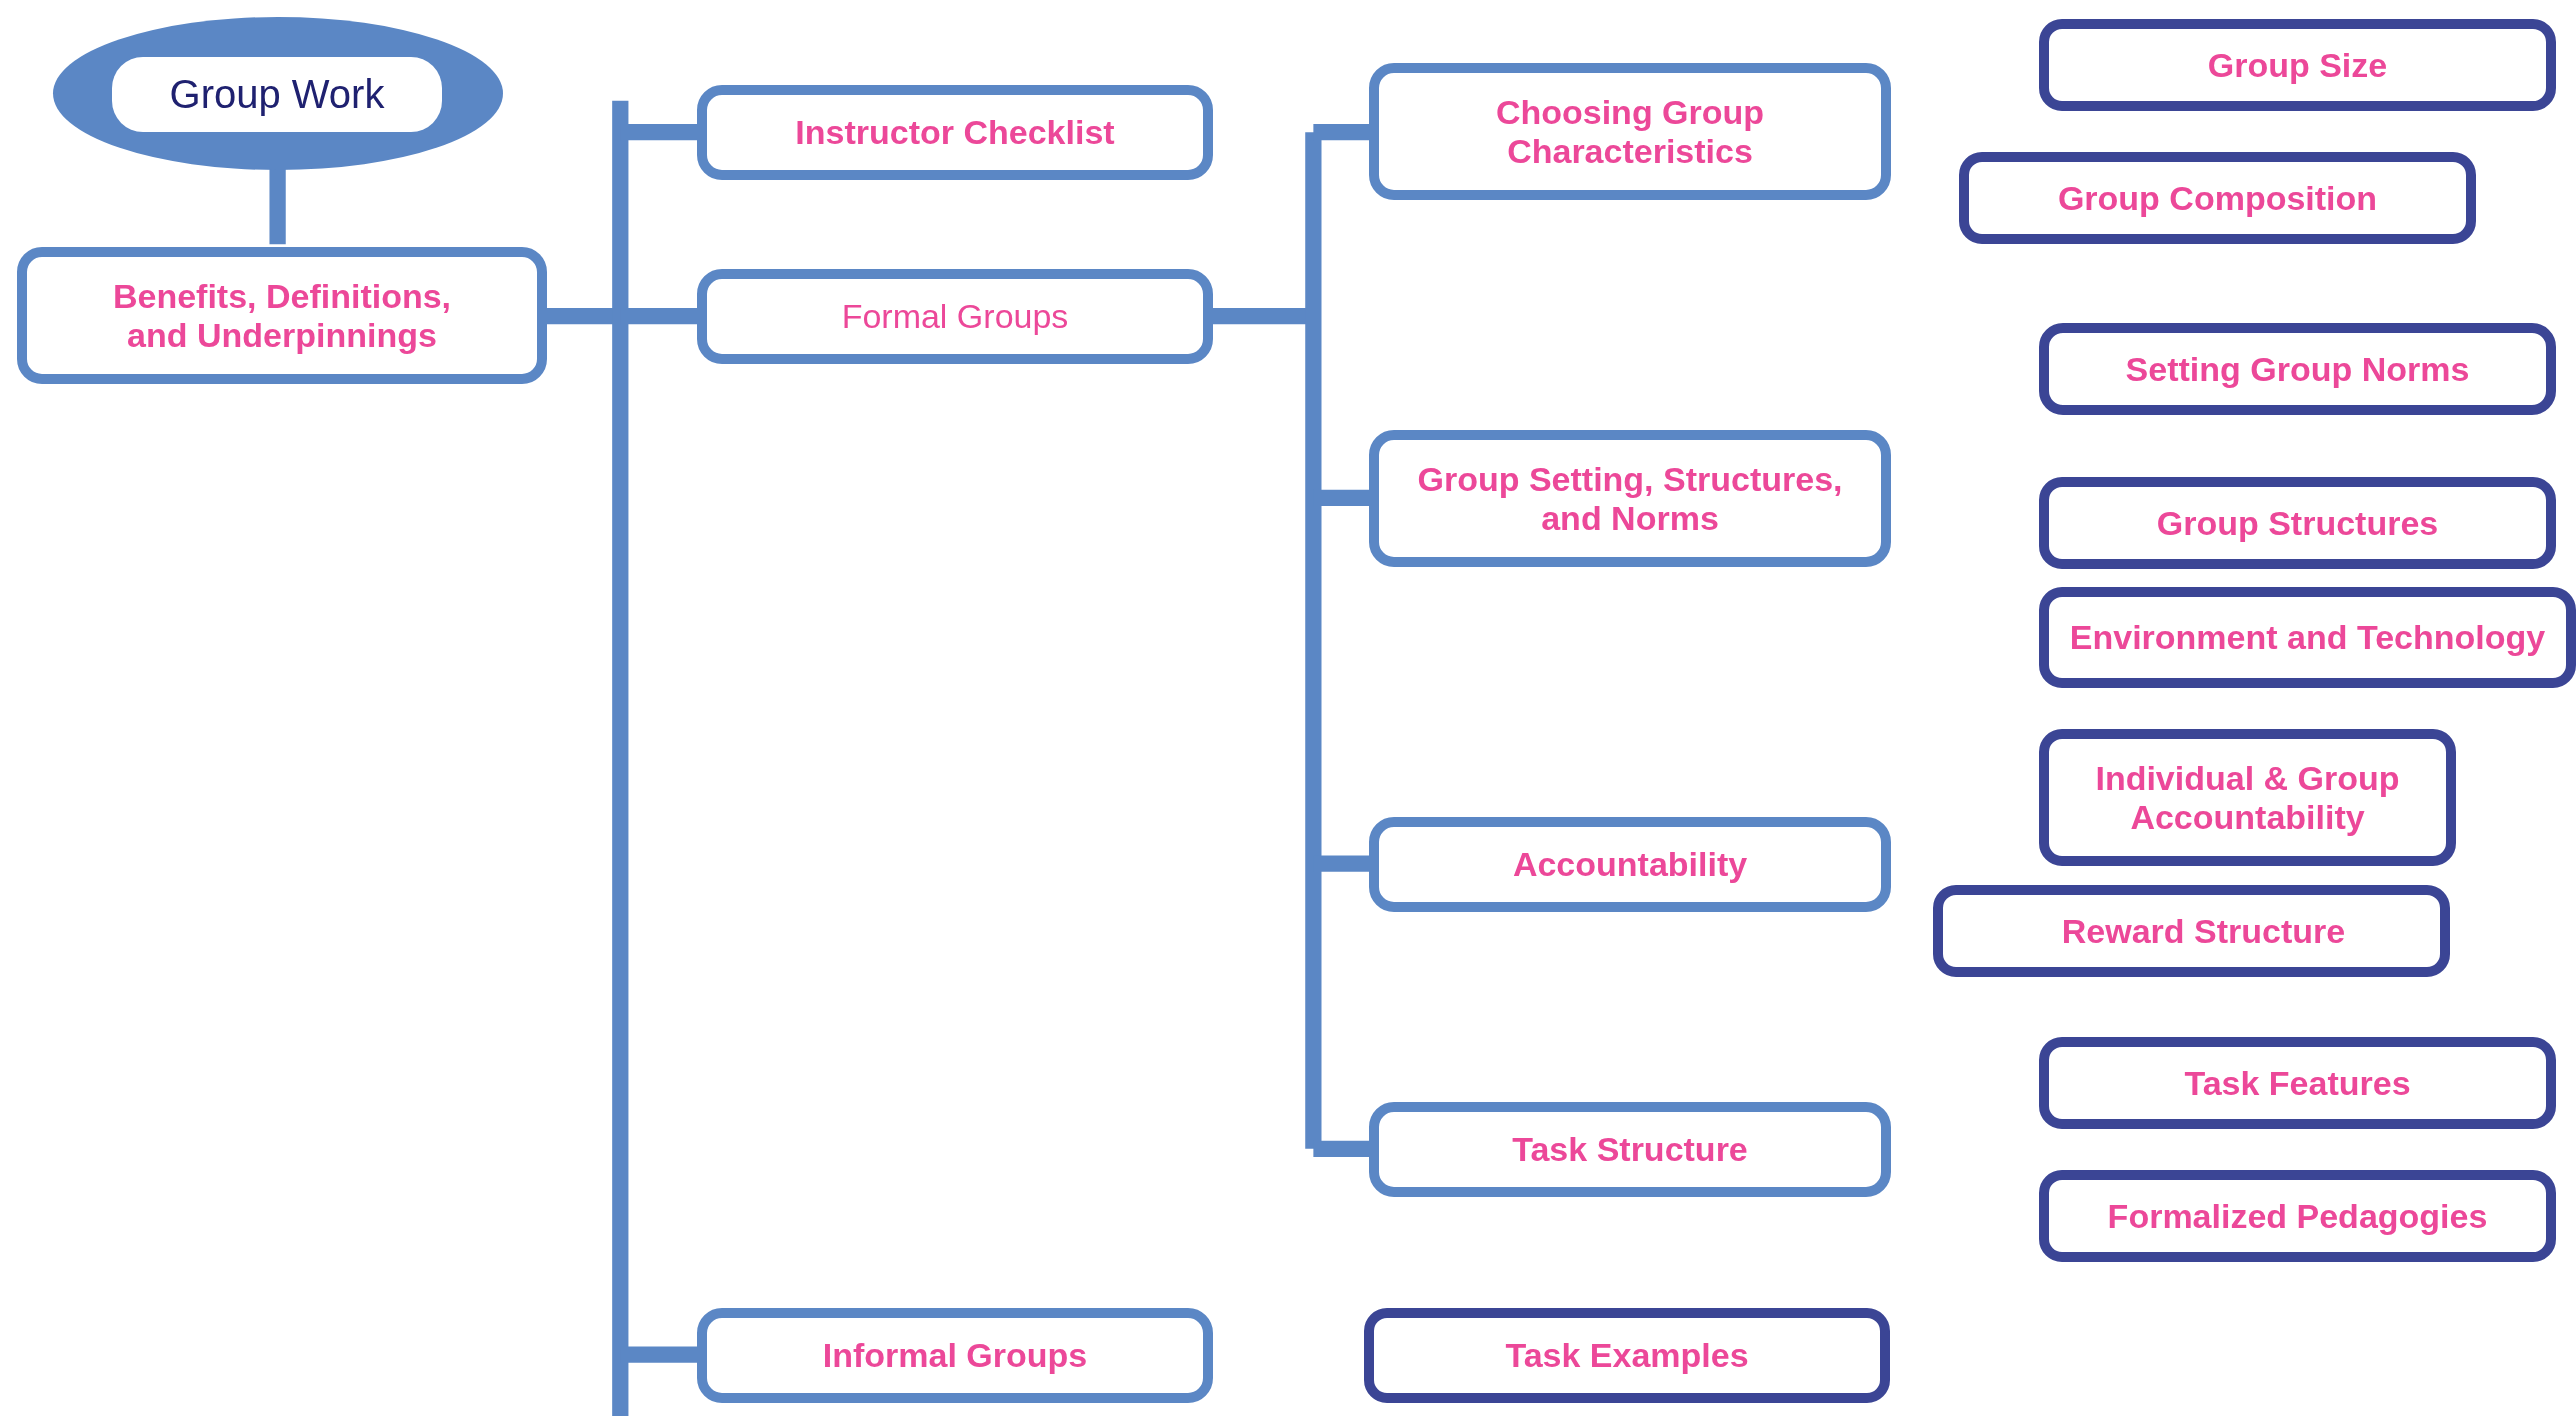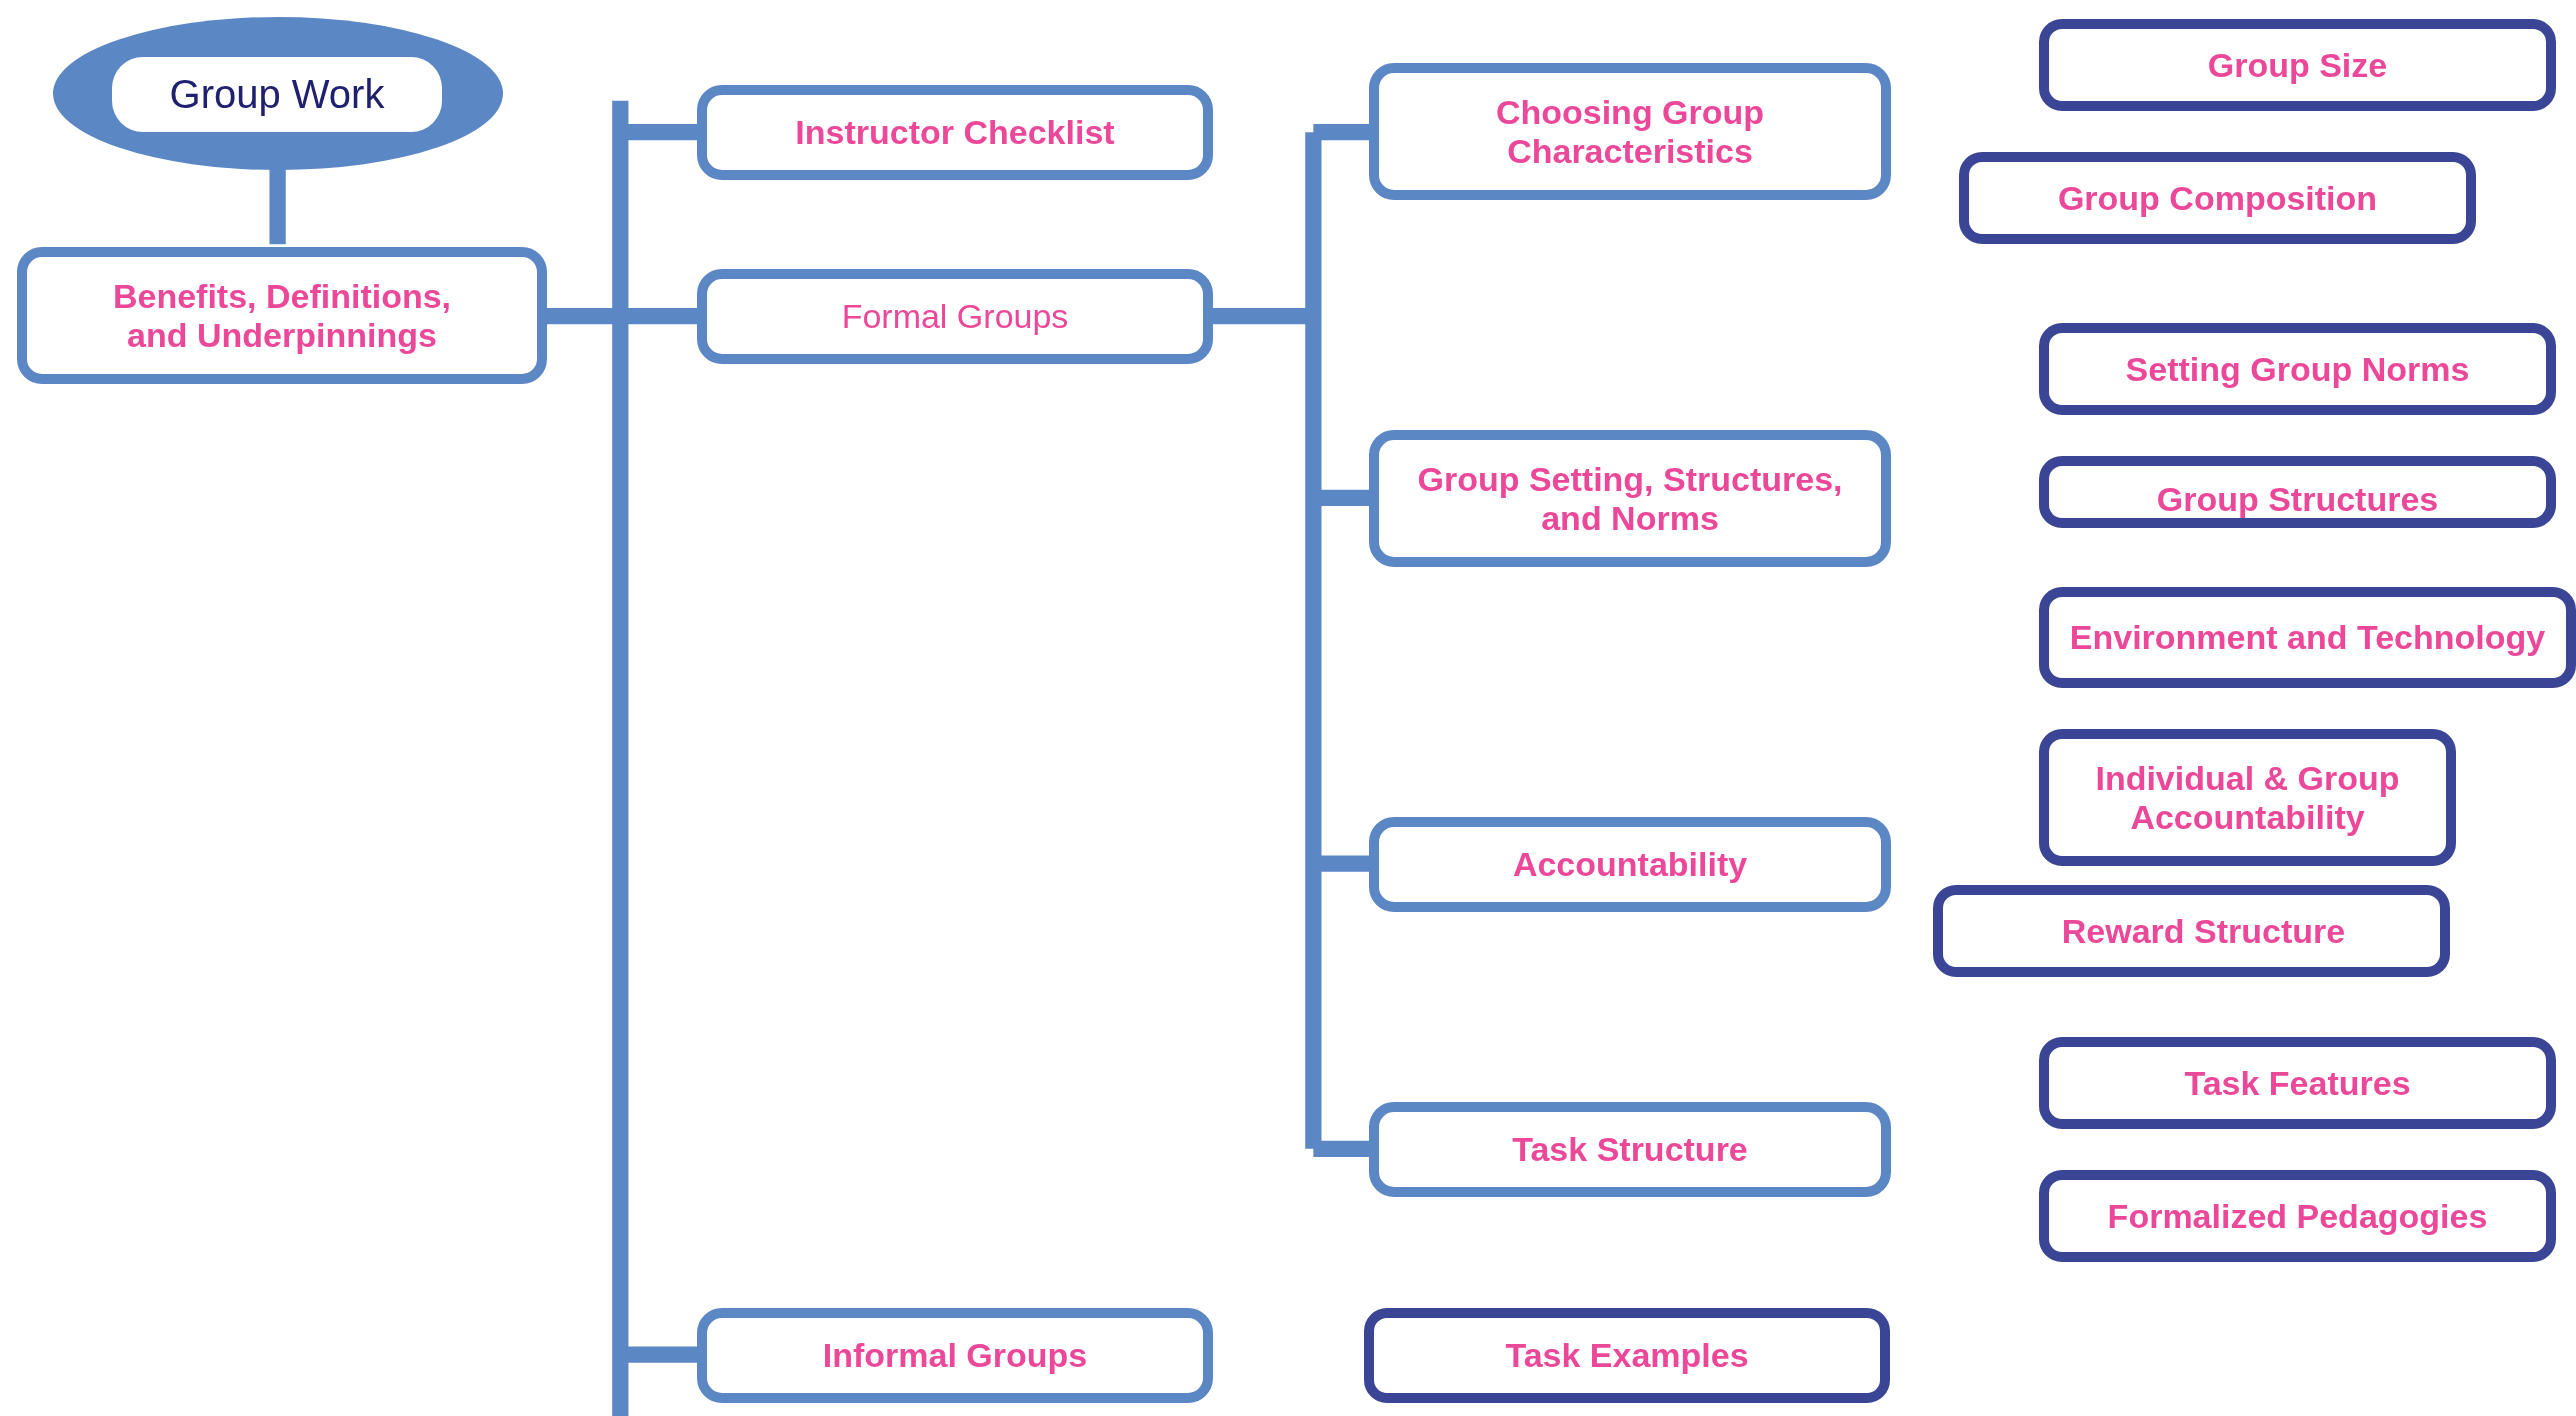--- a/index.html
+++ b/index.html
@@ -207,25 +207,25 @@
   </div>
 
   <div class="node leaf" style="left:2039px; top:19px; width:517px; height:92px;">
     <span class="lbl">Group Size</span>
   </div>
 
   <div class="node leaf" style="left:1959px; top:152px; width:517px; height:92px;">
     <span class="lbl">Group Composition</span>
   </div>
 
-  <div class="node leaf" style="left:2039px; top:323px; width:517px; height:92px;">
+  <div class="node leaf" style="left:2039px; top:323px; width:517px; height:92px;border-radius:24px;">
     <span class="lbl">Setting Group Norms</span>
   </div>
 
-  <div class="node leaf" style="left:2039px; top:456px; width:517px; height:72px;align-items:flex-end;">
+  <div class="node leaf" style="left:2039px; top:477px; width:517px; height:92px;">
     <span class="lbl">Group Structures</span>
   </div>
 
   <div class="node leaf" style="left:2039px; top:587px; width:537px; height:101px;">
     <span class="lbl">Environment and Technology</span>
   </div>
 
   <div class="node leaf" style="left:2039px; top:729px; width:417px; height:137px;">
     <span class="lbl">
       <span>Individual &amp; Group</span><br>

